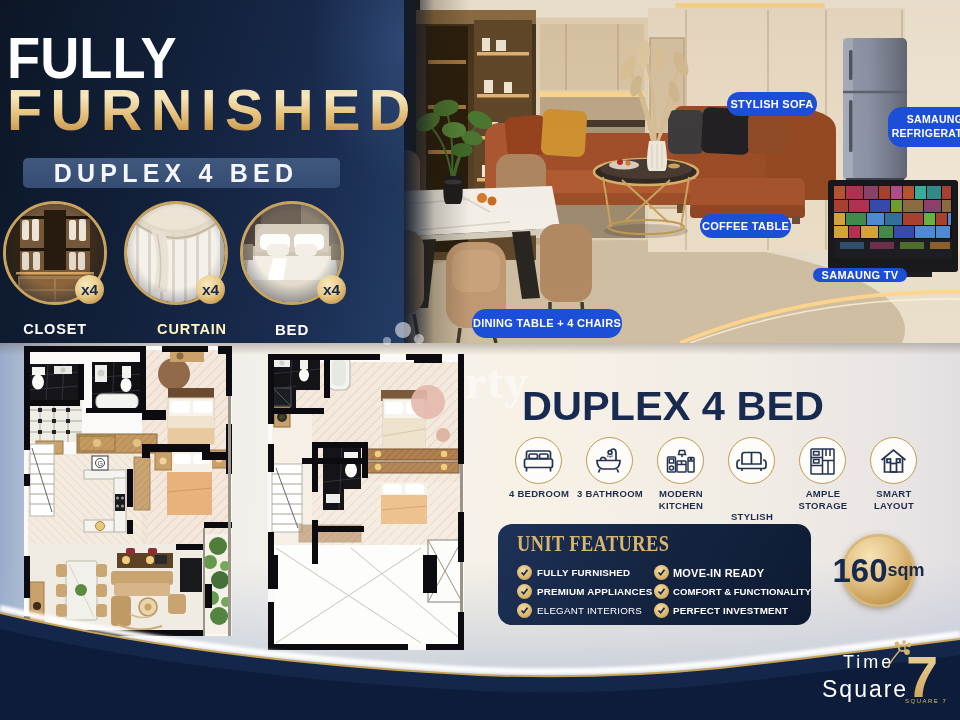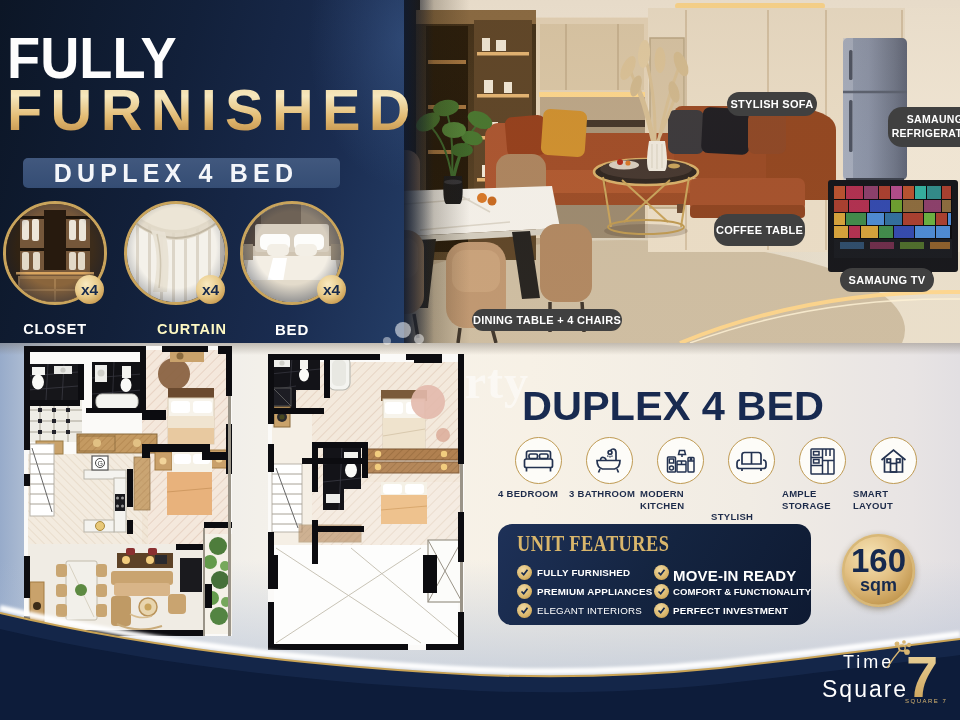--- a/index.html
+++ b/index.html
@@ -1,22 +1,22 @@
 <!DOCTYPE html>
 <html><head>
 <meta charset="utf-8">
 <style>
   html,body{margin:0;padding:0;}
   #canvas{position:relative;width:960px;height:720px;overflow:hidden;background:#101b33;font-family:"Liberation Sans",sans-serif;}
   .abs{position:absolute;}
-  .pill{position:absolute;background:#404040;color:#fff;font-weight:bold;border-radius:14px;
+  .pill{position:absolute;background:#1d4ed8;color:#fff;font-weight:bold;border-radius:14px;
         display:flex;align-items:center;justify-content:center;text-align:center;
         font-size:11px;letter-spacing:0.3px;line-height:1.3;white-space:nowrap;}
   .ilabel{position:absolute;color:#1d2b4a;font-weight:bold;font-size:9.5px;letter-spacing:0.3px;
-        line-height:11.5px;}
+        text-align:center;line-height:11.5px;}
 </style>
 </head>
 <body>
 <div id="canvas">
 
   <div class="abs" id="photo" style="left:390px;top:0;width:570px;height:343px;">
     <svg width="570" height="343" viewBox="0 0 570 343">
 
     <defs>
       <linearGradient id="wallg" x1="0" y1="0" x2="0" y2="1">
@@ -285,25 +285,25 @@
     <rect x="0" y="0" width="570" height="343" fill="url(#warmtone)" opacity="0.22"></rect>
 
     <path d="M290 343 Q420 290 570 292" stroke="#ffd58a" stroke-width="4" fill="none" opacity="0.9"></path>
     <path d="M300 343 Q425 297 570 299" stroke="#fff3d6" stroke-width="1.5" fill="none" opacity="0.8"></path>
     </svg>
     
     <div class="pill" style="left:337px;top:92px;width:90px;height:24px;">STYLISH SOFA</div>
     
     <div class="pill" style="left:498px;top:107px;width:94px;height:40px;font-size:10.5px;">SAMAUNG<br>REFRIGERATOR</div>
     
-    <div class="pill" style="left:324px;top:214px;width:91px;height:32px;">COFFEE TABLE</div>
+    <div class="pill" style="left:310px;top:214px;width:91px;height:24px;">COFFEE TABLE</div>
     
-    <div class="pill" style="left:450px;top:268px;width:94px;height:24px;text-align:center;">SAMAUNG TV</div>
+    <div class="pill" style="left:423px;top:268px;width:94px;height:14px;text-align:center;">SAMAUNG TV</div>
     
-    <div class="pill" style="left:82px;top:309px;width:150px;height:22px;">DINING TABLE + 4 CHAIRS</div>
+    <div class="pill" style="left:82px;top:309px;width:150px;height:29px;">DINING TABLE + 4 CHAIRS</div>
   </div>
 
   <div class="abs" id="panel" style="left:0;top:0;width:404px;height:343px;background:linear-gradient(105deg,#0c1626 0%,#12203a 40%,#1a2c50 75%,#243d66 100%);"></div>
 
   <div class="abs" style="left:404px;top:0;width:30px;height:343px;background:linear-gradient(90deg,rgba(16,27,48,0.9),rgba(16,27,48,0));"></div>
 
   <div class="abs" style="left:300px;top:0;width:104px;height:200px;background:radial-gradient(ellipse at 100% 20%,rgba(90,130,190,0.28),rgba(90,130,190,0) 65%);"></div>
 
   <div class="abs" style="left:7px;top:24px;color:#fdfdfd;font-weight:bold;font-size:58px;letter-spacing:0px;transform:scaleX(0.935);transform-origin:0 0;">FULLY</div>
 
@@ -939,35 +939,35 @@
   <div class="abs" style="left:517px;top:603px;width:15px;height:15px;border-radius:50%;background:radial-gradient(circle at 40% 32%,#f2daa4,#d9b66b 60%,#b98c42);"></div>
   <svg class="abs" style="left:520px;top:606px;" width="9" height="9" viewBox="0 0 9 9">
       <path d="M1.5 4.5 L3.7 6.8 L7.5 1.8" stroke="#16294e" stroke-width="1.7" fill="none"></path>
     </svg>
   <div class="abs" style="left:537px;top:605px;color:#fff;font-weight:normal;font-size:9.8px;letter-spacing:0.2px;">ELEGANT INTERIORS</div>
 
   <div class="abs" style="left:654px;top:565px;width:15px;height:15px;border-radius:50%;background:radial-gradient(circle at 40% 32%,#f2daa4,#d9b66b 60%,#b98c42);"></div>
   <svg class="abs" style="left:657px;top:568px;" width="9" height="9" viewBox="0 0 9 9">
       <path d="M1.5 4.5 L3.7 6.8 L7.5 1.8" stroke="#16294e" stroke-width="1.7" fill="none"></path>
     </svg>
-  <div class="abs" style="left:673px;top:567px;color:#fff;font-weight:bold;font-size:15px;letter-spacing:0.2px;">MOVE-IN READY</div>
+  <div class="abs" style="left:673px;top:567px;color:#fff;font-weight:bold;font-size:11px;letter-spacing:0.2px;">MOVE-IN READY</div>
 
   <div class="abs" style="left:654px;top:584px;width:15px;height:15px;border-radius:50%;background:radial-gradient(circle at 40% 32%,#f2daa4,#d9b66b 60%,#b98c42);"></div>
   <svg class="abs" style="left:657px;top:587px;" width="9" height="9" viewBox="0 0 9 9">
       <path d="M1.5 4.5 L3.7 6.8 L7.5 1.8" stroke="#16294e" stroke-width="1.7" fill="none"></path>
     </svg>
   <div class="abs" style="left:673px;top:586px;color:#fff;font-weight:bold;font-size:9.6px;letter-spacing:0px;">COMFORT &amp; FUNCTIONALITY</div>
 
   <div class="abs" style="left:654px;top:603px;width:15px;height:15px;border-radius:50%;background:radial-gradient(circle at 40% 32%,#f2daa4,#d9b66b 60%,#b98c42);"></div>
   <svg class="abs" style="left:657px;top:606px;" width="9" height="9" viewBox="0 0 9 9">
       <path d="M1.5 4.5 L3.7 6.8 L7.5 1.8" stroke="#16294e" stroke-width="1.7" fill="none"></path>
     </svg>
   <div class="abs" style="left:673px;top:605px;color:#fff;font-weight:bold;font-size:9.8px;letter-spacing:0.2px;">PERFECT INVESTMENT</div>
 
-  <div class="abs" style="left:842px;top:534px;width:73px;height:73px;border-radius:50%;background:radial-gradient(circle at 38% 30%,#f6e3b4,#e3c185 40%,#c59b54 72%,#ab8038 92%,#caa258);box-shadow:0 0 0 2.5px #d8b878 inset, 0 2px 6px rgba(80,60,20,0.45);display:flex;flex-direction:column;align-items:center;justify-content:center;color:#16294e;">
+  <div class="abs" style="left:842px;top:534px;width:73px;height:73px;border-radius:50%;background:radial-gradient(circle at 38% 30%,#f6e3b4,#e3c185 40%,#c59b54 72%,#ab8038 92%,#caa258);box-shadow:0 0 0 2.5px #d8b878 inset, 0 2px 6px rgba(80,60,20,0.45);display:flex;align-items:center;justify-content:center;color:#16294e;">
      <div style="font-weight:bold;font-size:33px;line-height:0.9;">160</div>
      <div style="font-weight:bold;font-size:18px;line-height:1.05;">sqm</div>
   </div>
 
   <svg class="abs" style="left:0;top:580px;" width="960" height="140" viewBox="0 0 960 140">
     <defs>
         <filter id="soft" x="-20%" y="-20%" width="140%" height="140%">
           <feGaussianBlur stdDeviation="1.6"></feGaussianBlur>
         </filter>
       </defs>

